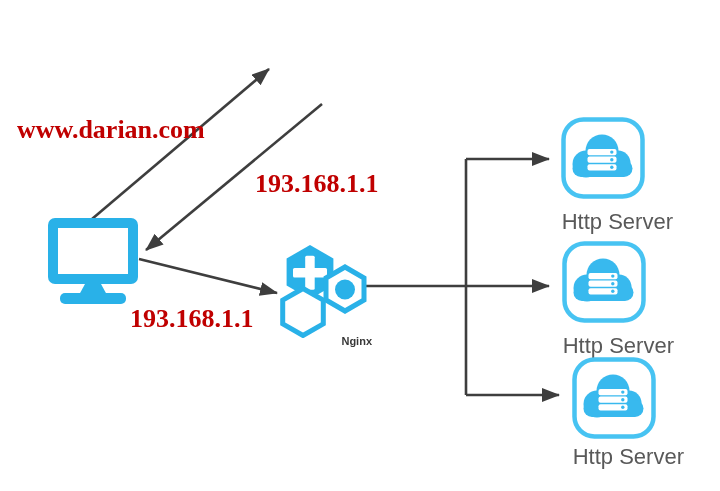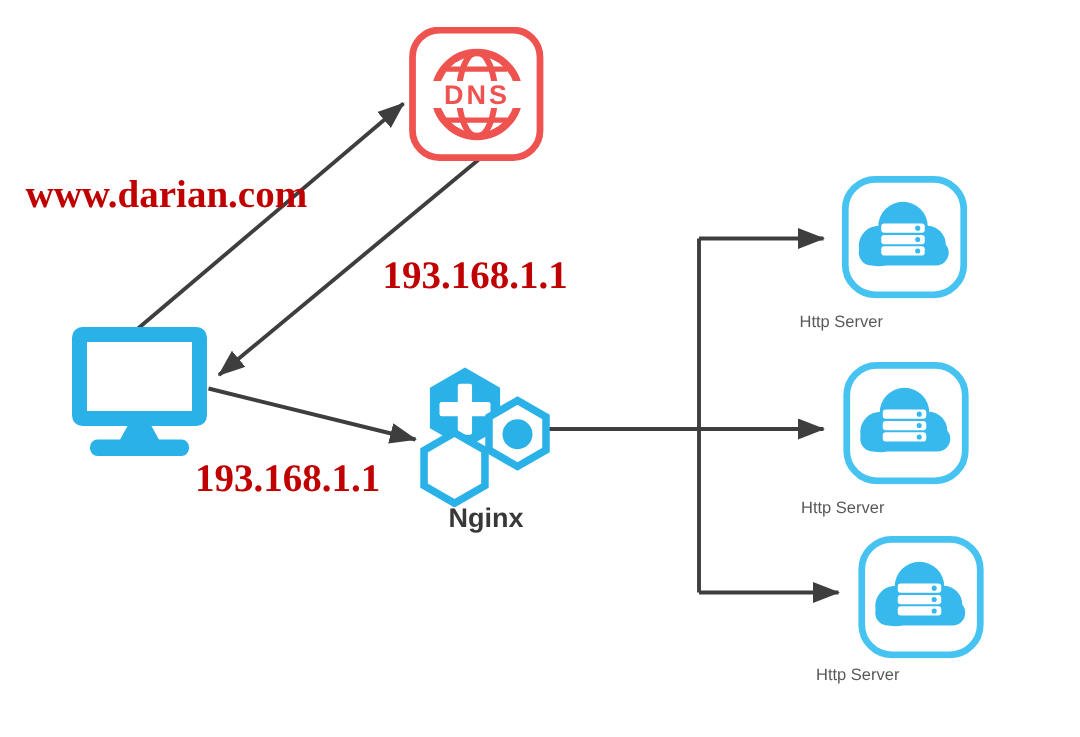--- a/index.html
+++ b/index.html
@@ -14,23 +14,23 @@
   .f-white{fill:#ffffff}
   .hex-outline{fill:#ffffff;stroke:var(--blue,#29b1e8);stroke-width:5}
   .dns-box{fill:#ffffff;stroke:var(--dns-red,#ee5350);stroke-width:4.5}
   .dns-stroke{fill:none;stroke:var(--dns-red,#ee5350)}
   .dns-text{fill:var(--dns-red,#ee5350);font-family:"Liberation Sans",sans-serif;
             font-weight:bold;font-size:18px;letter-spacing:2px}
   .srv-box{fill:#ffffff;stroke:var(--server-stroke,#47c3f2);stroke-width:4.5}
   .f-cloud{fill:var(--cloud,#38b9ee)}
   .edge-label{position:absolute;font-family:"Liberation Serif",serif;font-weight:bold;
               font-size:26px;color:var(--text-red,#c00000);white-space:nowrap}
-  .nginx-label{position:absolute;left:276px;top:335px;width:96px;text-align:center;
-               font-size:18px;font-weight:bold;color:var(--nginx-label,#383838)}
-  .server-label{position:absolute;width:140px;text-align:left;font-size:11px;
+  .nginx-label{position:absolute;left:276px;top:335px;width:96px;text-align:right;
+               font-size:11px;font-weight:bold;color:var(--nginx-label,#383838)}
+  .server-label{position:absolute;width:140px;text-align:right;font-size:22px;
                 color:var(--server-label,#595959);white-space:nowrap}
   .watermark{position:absolute;right:8px;top:461px;font-size:16px;
              color:var(--watermark,#c9c9c9);text-shadow:1px 1px 0 #ffffff}
 </style>
 </head>
 <body>
 
 <div class="canvas">
 
   <svg class="connectors" width="720" height="491" viewBox="0 0 720 491">
@@ -41,31 +41,20 @@
     </defs>
     <line class="ln" x1="92" y1="219" x2="269" y2="69" marker-end="url(#ah)"></line>
     <line class="ln" x1="322" y1="104" x2="146" y2="250" marker-end="url(#ah)"></line>
     <line class="ln" x1="139" y1="259" x2="277" y2="293" marker-end="url(#ah)"></line>
     <line class="ln" x1="363" y1="286" x2="549" y2="286" marker-end="url(#ah)"></line>
     <line class="ln" x1="466" y1="159" x2="466" y2="395"></line>
     <line class="ln" x1="466" y1="159" x2="549" y2="159" marker-end="url(#ah)"></line>
     <line class="ln" x1="466" y1="395" x2="559" y2="395" marker-end="url(#ah)"></line>
   </svg>
 
-  <div class="abs" style="left:272px;top:18px">
-    <svg width="92" height="92" viewBox="0 0 92 92">
-      <rect x="3" y="2" width="85" height="85" rx="18" class="dns-box"></rect>
-      <circle cx="46" cy="45" r="28" class="dns-stroke" stroke-width="5"></circle>
-      <ellipse cx="46" cy="45" rx="12" ry="28" class="dns-stroke" stroke-width="4"></ellipse>
-      <line x1="26" y1="28" x2="66" y2="28" class="dns-stroke" stroke-width="3.5"></line>
-      <line x1="26" y1="62" x2="66" y2="62" class="dns-stroke" stroke-width="3.5"></line>
-      <rect x="13" y="36" width="66" height="18" class="f-white"></rect>
-      <text x="46" y="51" text-anchor="middle" class="dns-text">DNS</text>
-    </svg>
-  </div>
 
   <div class="abs" style="left:40px;top:214px">
     <svg width="106" height="92" viewBox="0 0 106 92">
       <rect x="8" y="4" width="90" height="66" rx="7" class="f-blue"></rect>
       <rect x="18" y="14" width="70" height="46" class="f-white"></rect>
       <polygon points="45,70 61,70 67,81 39,81" class="f-blue"></polygon>
       <rect x="20" y="79" width="66" height="11" rx="5" class="f-blue"></rect>
     </svg>
   </div>
 

